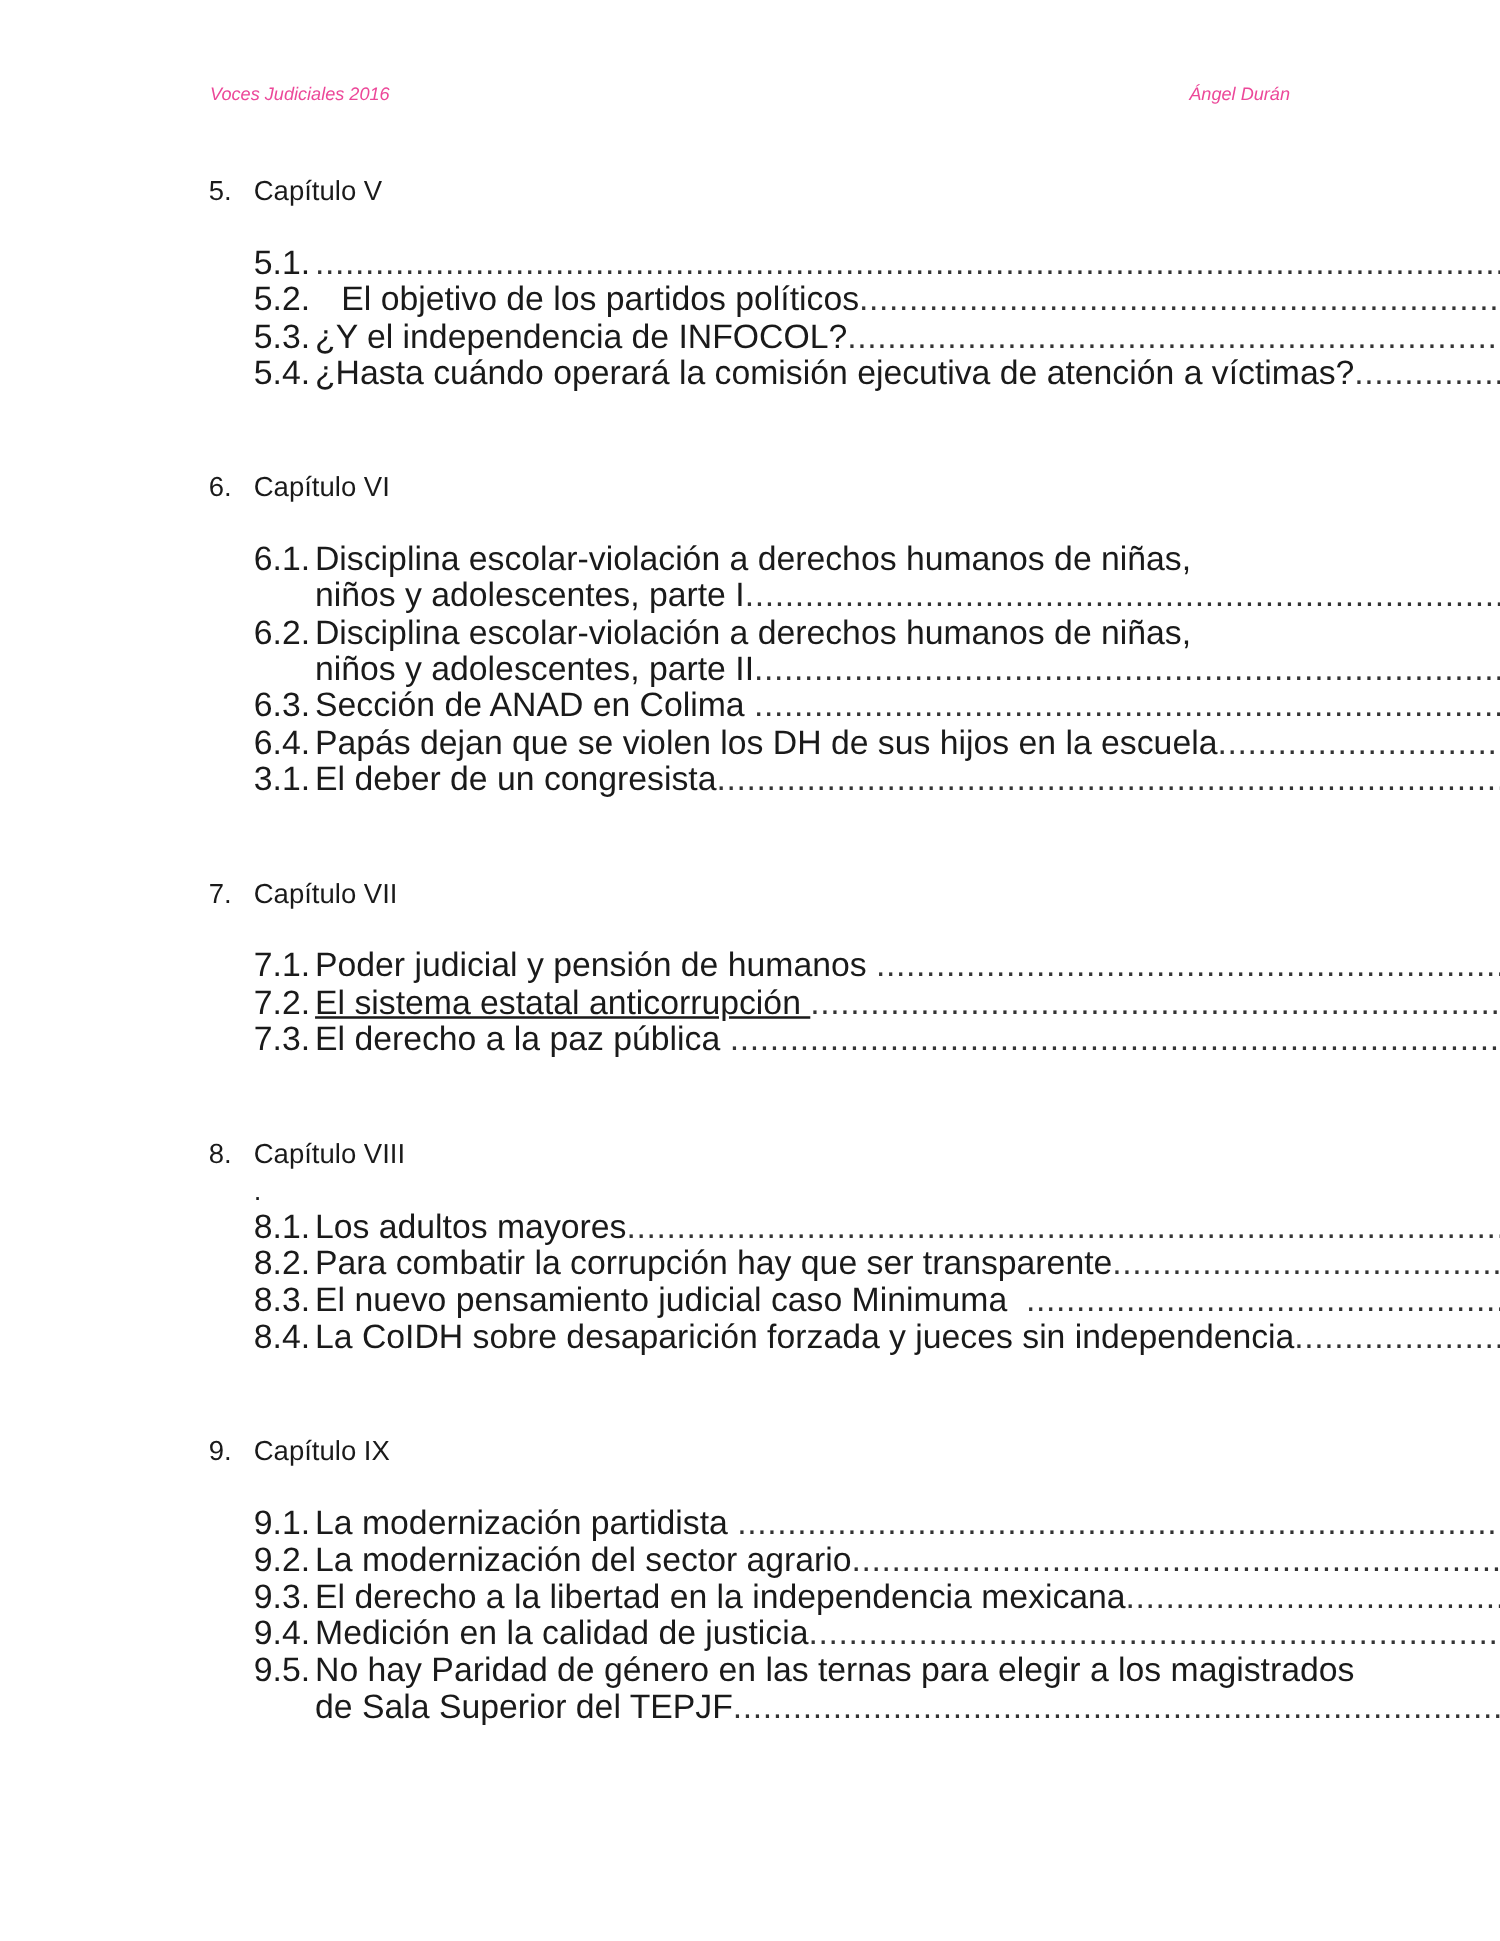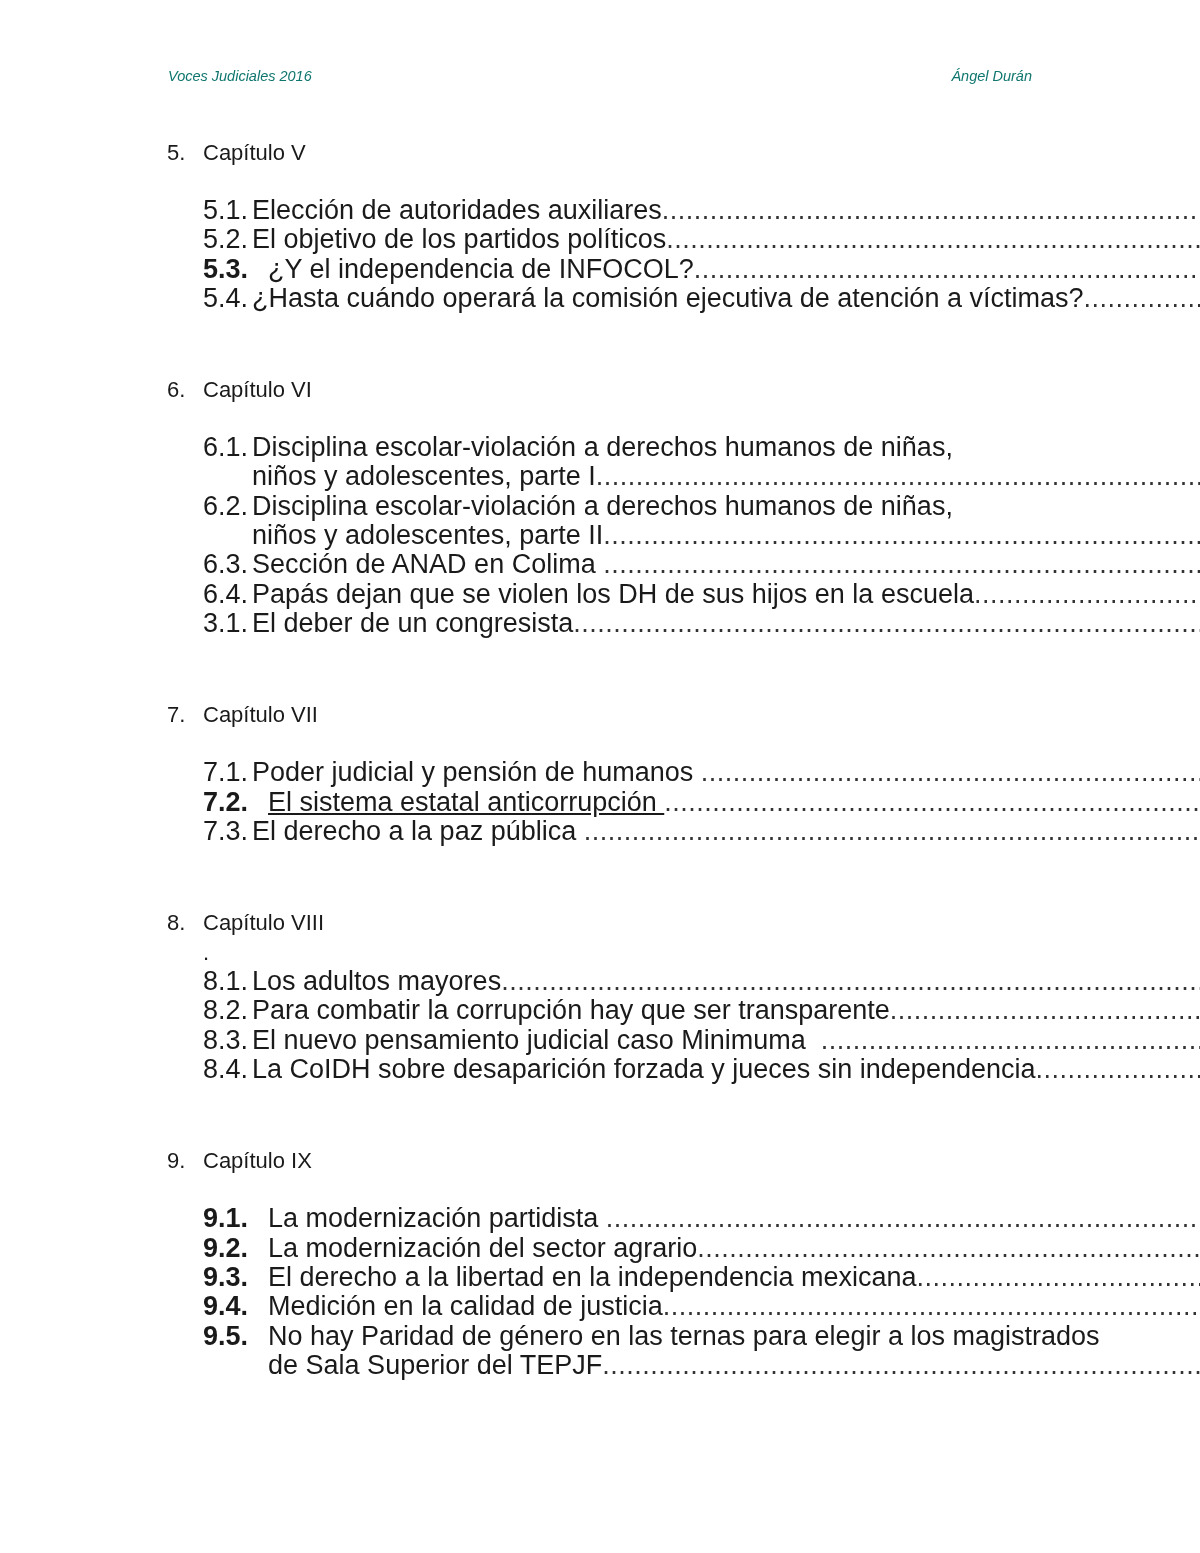--- a/index.html
+++ b/index.html
@@ -1,28 +1,28 @@
 <!DOCTYPE html>
 <html><head>
   <meta charset="utf-8">
   <style>
     html, body { margin: 0; padding: 0; background: #ffffff; }
     body { width: 1200px; height: 1553px; position: relative; overflow: hidden;
            font-family: "Liberation Sans", sans-serif; color: #1a1a1a; }
-    .hdr { position: absolute; top: 68px; font-size: 14.5px; font-style: italic; color: #0f766e; }
+    .hdr { position: absolute; top: 68px; font-size: 14.5px; font-style: italic; color: #ec4899; }
     .hdr-left { left: 168px; }
     .hdr-right { right: 168px; }
     .toc { position: absolute; left: 167px; top: 138px; width: 866px; }
     .chapter { font-size: 22px; line-height: 30px; display: flex; }
     .chapter .num { width: 36px; }
     .chapter-gap { height: 28px; }
     .entries { margin-left: 36px; }
     .entry { font-size: 27px; line-height: 29.3px; display: flex; align-items: baseline; }
     .entry .enum { flex: 0 0 auto; width: 49px; white-space: nowrap; }
-    .entry .enum.tight { width: auto; margin-right: 20px; font-weight: bold; }
+    .entry .enum.tight { width: auto; margin-right: 4px; }
     .entry .body { flex: 1 1 auto; display: flex; flex-direction: column; }
     .entry .line { display: flex; align-items: baseline; }
     .entry .title { white-space: nowrap; }
     .entry .dots { flex: 1 1 auto; overflow: hidden; white-space: nowrap; letter-spacing: 0.5px; color: #333; }
     .entry .dots::after { content: "....................................................................................................................................................................................................................."; }
     .stray-dot { font-size: 22px; line-height: 29px; margin-left: 36px; }
     .section-space { height: 62px; }
   </style>
 </head>
 <body>
@@ -34,30 +34,29 @@
     <div class="chapter">
       <span class="num">5.</span>
       <span>Capítulo V</span>
     </div>
     <div class="chapter-gap"></div>
     <div class="entries">
       <div class="entry">
         <span class="enum">5.1.</span>
         <div class="body">
           <div class="line">
-            <span class="title" style="white-space: pre;">Elección de autoridades auxiliares</span>
             <span class="dots"></span>
           </div>
         </div>
       </div>
       <div class="entry">
         <span class="enum">5.2.</span>
         <div class="body">
           <div class="line">
-            <span class="title" style="white-space: pre;">El objetivo de los partidos políticos</span>
+            <span class="title" style="white-space: pre; margin-left: 21px;">El objetivo de los partidos políticos</span>
             <span class="dots"></span>
           </div>
         </div>
       </div>
       <div class="entry">
         <span class="enum tight">5.3.</span>
         <div class="body">
           <div class="line">
             <span class="title" style="white-space: pre;">¿Y el independencia de INFOCOL?</span>
             <span class="dots"></span>

